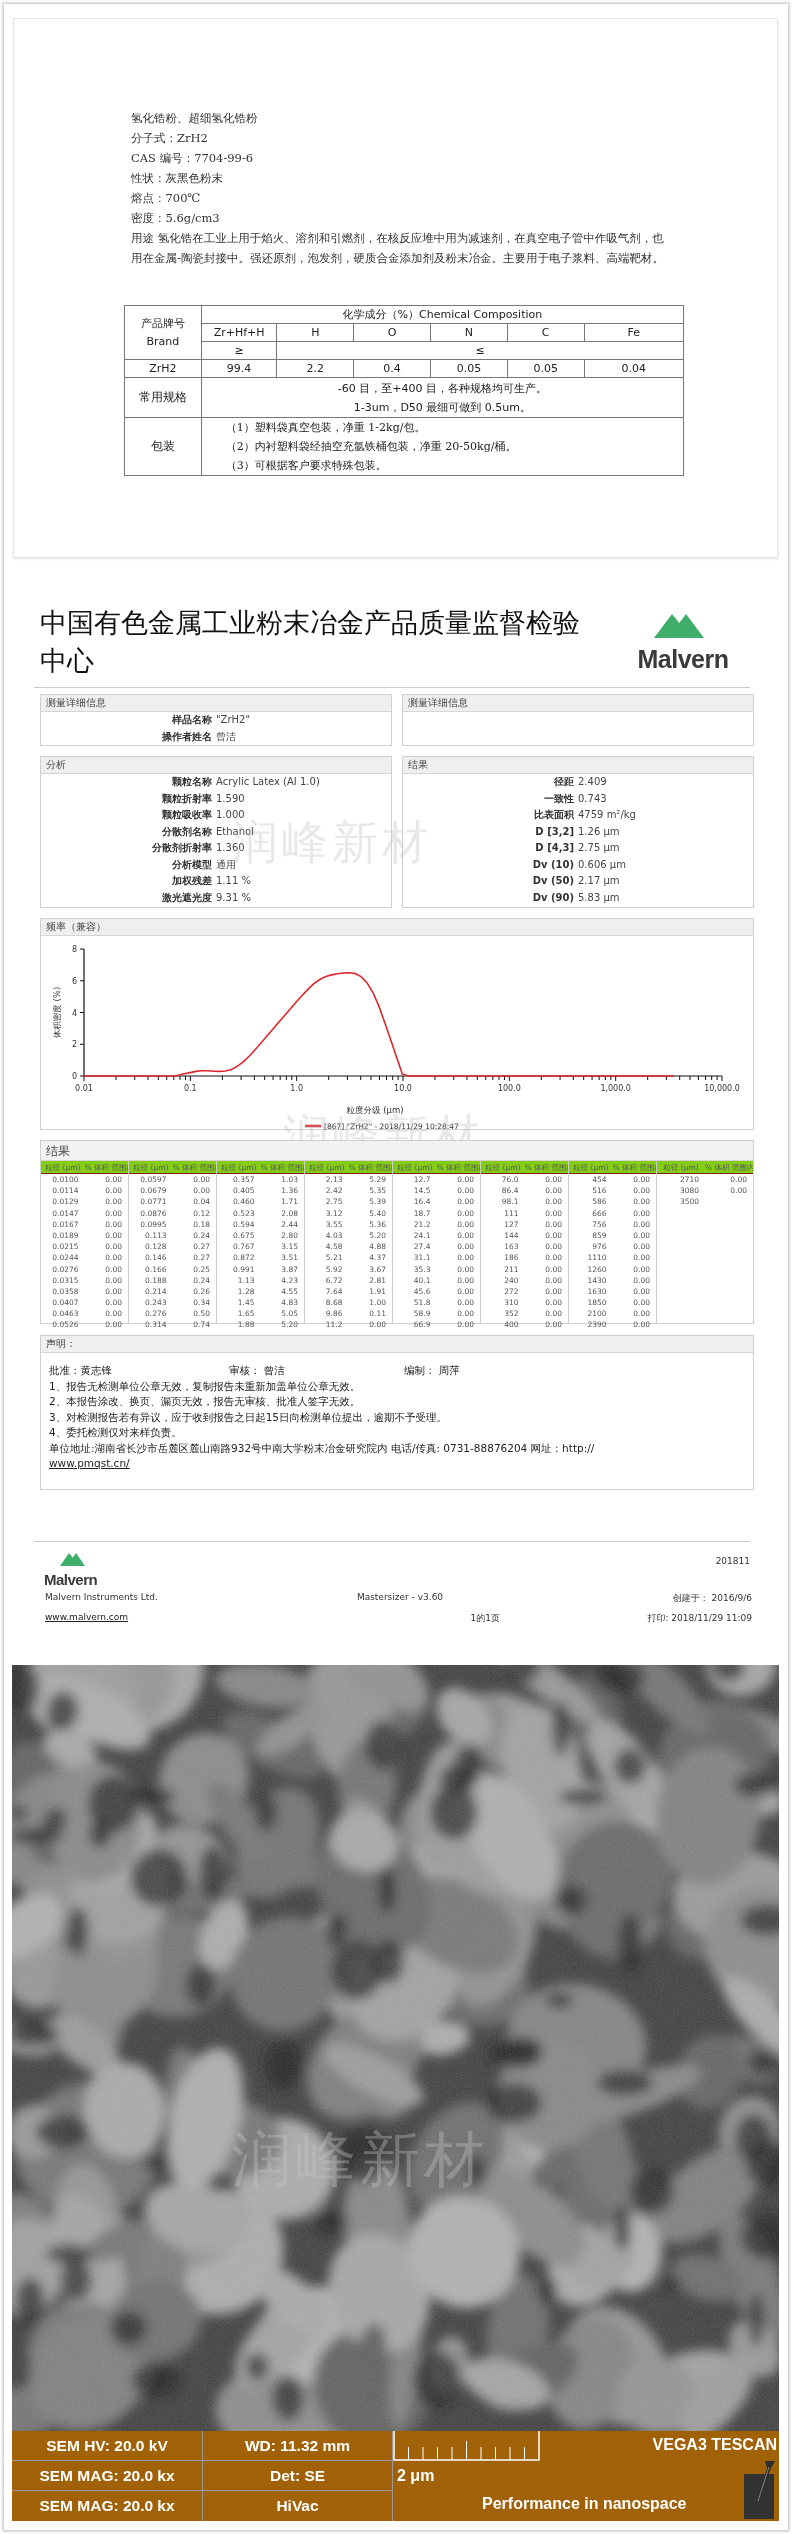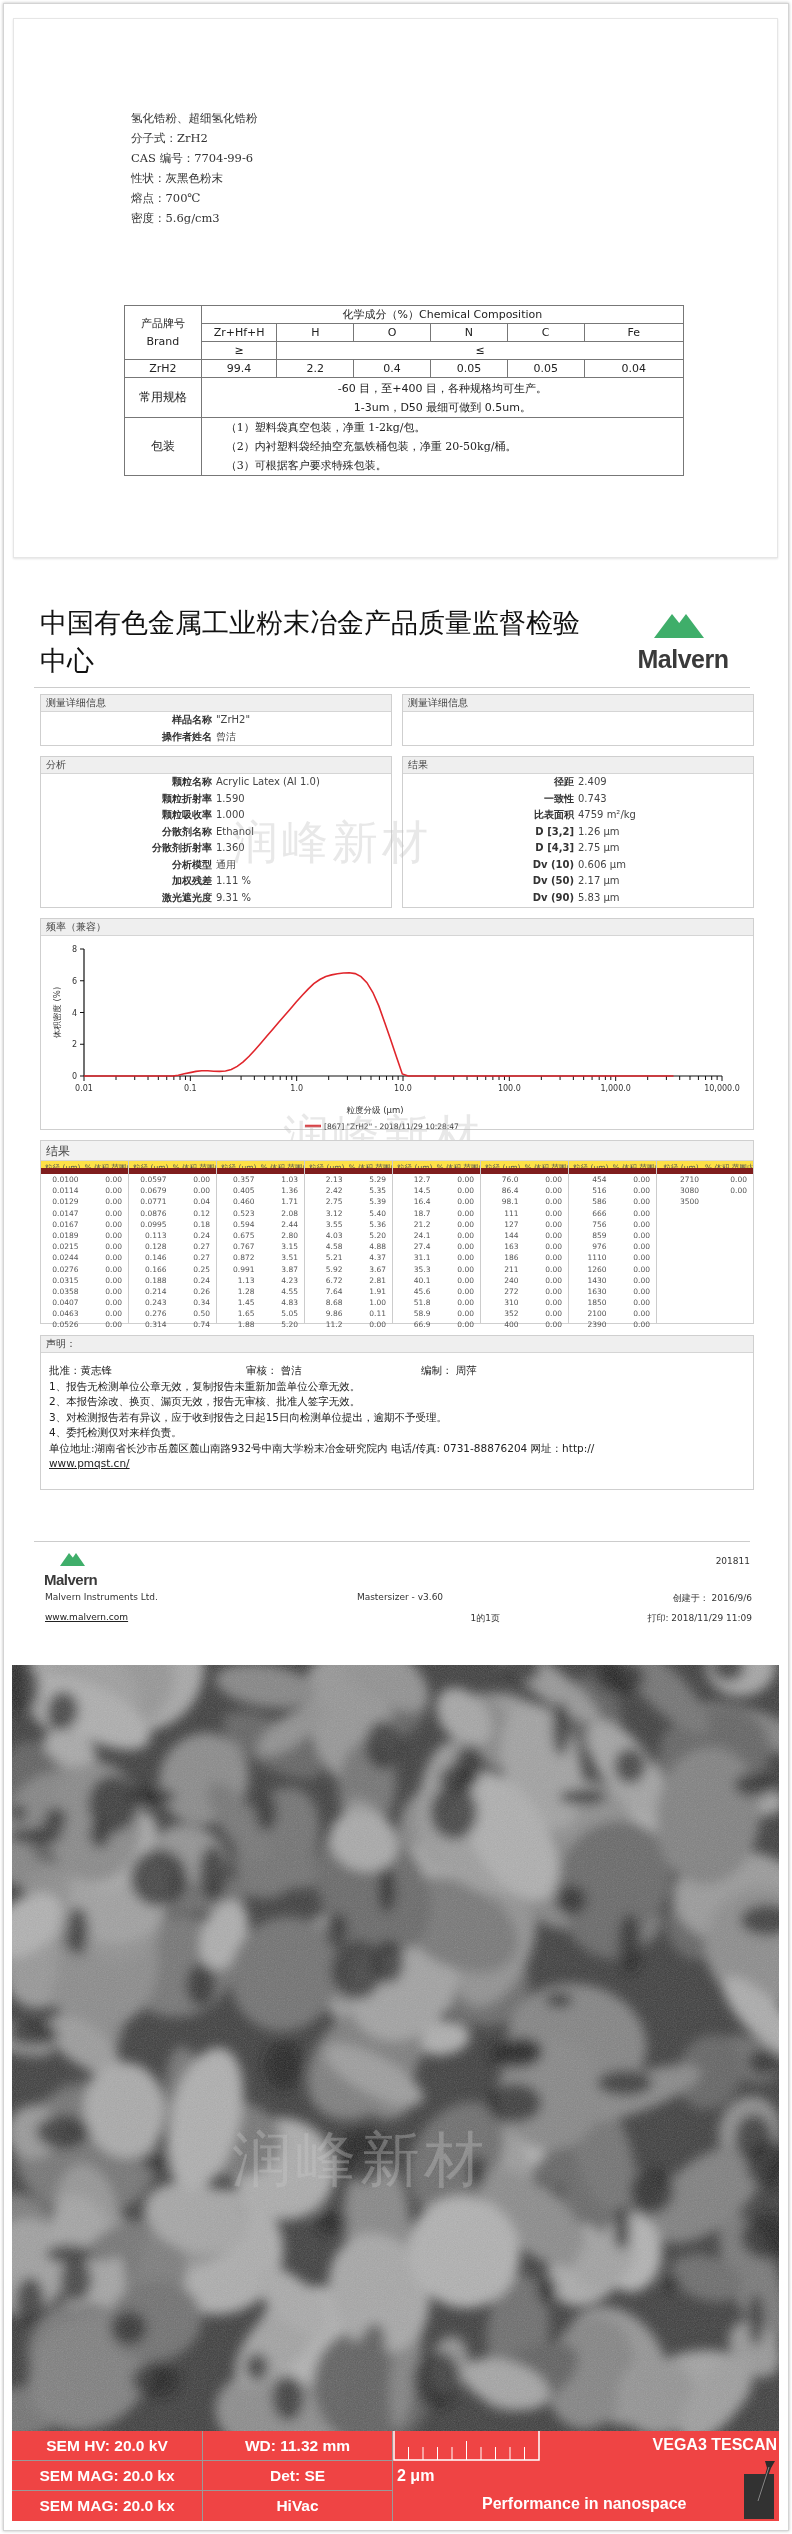--- a/index.html
+++ b/index.html
@@ -21,49 +21,50 @@
   .logo .word { font-family: "Liberation Sans", sans-serif; font-weight: bold; color: #3a3a3a; letter-spacing: -0.5px; }
   .sep { position: absolute; left: 34px; width: 716px; height: 1px; background: #ccc; }
   .panel { position: absolute; border: 1px solid #cfcfcf; background: #fff; }
   .panel .ph { height: 17px; background: #efefef; border-bottom: 1px solid #d5d5d5; font-size: 10px; line-height: 16px; padding-left: 5px; color: #444; }
   .kv { display: flex; font-size: 10px; line-height: 16.5px; color: #444; }
   .kv .k { width: 175px; text-align: right; font-weight: bold; color: #333; padding-right: 4px; white-space: nowrap; }
   .kv .v { white-space: nowrap; }
   .rtab { display: flex; font-size: 7.5px; color: #555; }
   .rcol { border-right: 1px solid #ccc; }
   .rcol:last-child { border-right: none; }
-  .rcol .hd { display: flex; height: 13px; line-height: 13px; border-bottom: 6px solid #7f1d1d; background: #fde047; justify-content: center; }
+  .rcol .hd { display: flex; height: 13px; line-height: 13px; border-bottom: 1px solid #7f1d1d; background: #84cc16; justify-content: center; }
   .rcol .hd span { flex: 1; text-align: center; white-space: nowrap; overflow: hidden; }
   .rcol .row { display: flex; height: 11.2px; line-height: 11.2px; }
   .rcol .row span { flex: 1; text-align: right; padding-right: 6px; }
   .decl { font-size: 10.5px; line-height: 15.5px; color: #222; padding: 10px 0 0 8px; }
   .decl .sig span { display: inline-block; }
   .footer { font-size: 9px; color: #333; }
   
   .sem { position: absolute; left: 12px; top: 1665px; width: 767px; height: 856px; overflow: hidden; background: #555; }
   .sem-img { position: absolute; left: 0; top: 0; width: 767px; height: 766px; }
-  .sem-bar { position: absolute; left: 0; top: 766px; width: 767px; height: 90px; background: #ef4444; color: #fff; font-family: "Liberation Sans", sans-serif; font-weight: bold; }
+  .sem-bar { position: absolute; left: 0; top: 766px; width: 767px; height: 90px; background: #a16207; color: #fff; font-family: "Liberation Sans", sans-serif; font-weight: bold; }
   .cell { position: absolute; text-align: center; font-size: 15.5px; line-height: 30px; border-right: 1px solid #9a9a9a; border-bottom: 1px solid #9a9a9a; }
   .wm { position: absolute; font-size: 46px; color: rgba(190,190,190,0.35); letter-spacing: 4px; white-space: nowrap; }
   a.link { color: #222; text-decoration: underline; }
 </style>
 </head>
 <body>
 
 <div class="frame"></div>
 
 <div class="card1"></div>
 
 <div class="intro">
   <div>氢化锆粉、超细氢化锆粉</div>
   <div>分子式：ZrH2</div>
   <div>CAS 编号：7704-99-6</div>
   <div>性状：灰黑色粉末</div>
   <div>熔点：700℃</div>
   <div>密度：5.6g/cm3</div>
+  <div class="wrap">用途 氢化锆在工业上用于焰火、溶剂和引燃剂，在核反应堆中用为减速剂，在真空电子管中作吸气剂，也用在金属-陶瓷封接中。强还原剂，泡发剂，硬质合金添加剂及粉末冶金。主要用于电子浆料、高端靶材。</div>
 </div>
 
 <table class="comp">
   <colgroup>
     <col style="width:68px">
       <col style="width:67px">
       <col style="width:68px">
       <col style="width:68px">
       <col style="width:68px">
       <col style="width:68px">
@@ -770,21 +771,21 @@
           <span></span>
         </div>
       </div>
     </div>
 </div>
 
 <div class="panel" style="left:40px; top:1335px; width:714px; height:155px;">
   <div class="ph">声明：</div>
   <div class="decl">
     <div class="sig">
-      <span style="width:180px;">批准：黄志锋</span><span style="width:175px;margin-left:17px;">审核： 曾洁</span><span>编制： 周萍</span>
+      <span style="width:180px;">批准：黄志锋</span><span style="width:175px;">审核： 曾洁</span><span>编制： 周萍</span>
     </div>
     <div>1、报告无检测单位公章无效，复制报告未重新加盖单位公章无效。</div>
     <div>2、本报告涂改、换页、漏页无效，报告无审核、批准人签字无效。</div>
     <div>3、对检测报告若有异议，应于收到报告之日起15日向检测单位提出，逾期不予受理。</div>
     <div>4、委托检测仅对来样负责。</div>
     <div style="white-space:nowrap;">单位地址:湖南省长沙市岳麓区麓山南路932号中南大学粉末冶金研究院内   电话/传真: 0731-88876204   网址：http://</div>
     <a class="link">www.pmqst.cn/</a>
   </div>
 </div>
 

